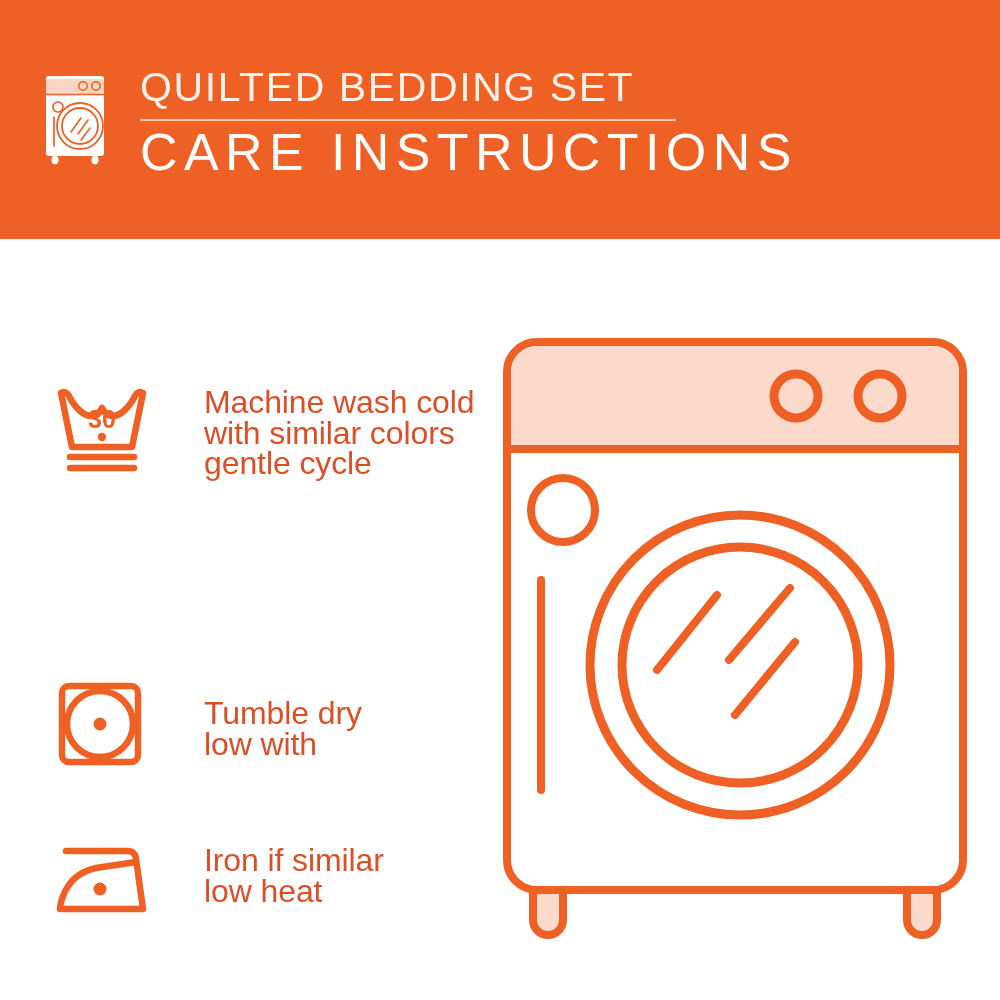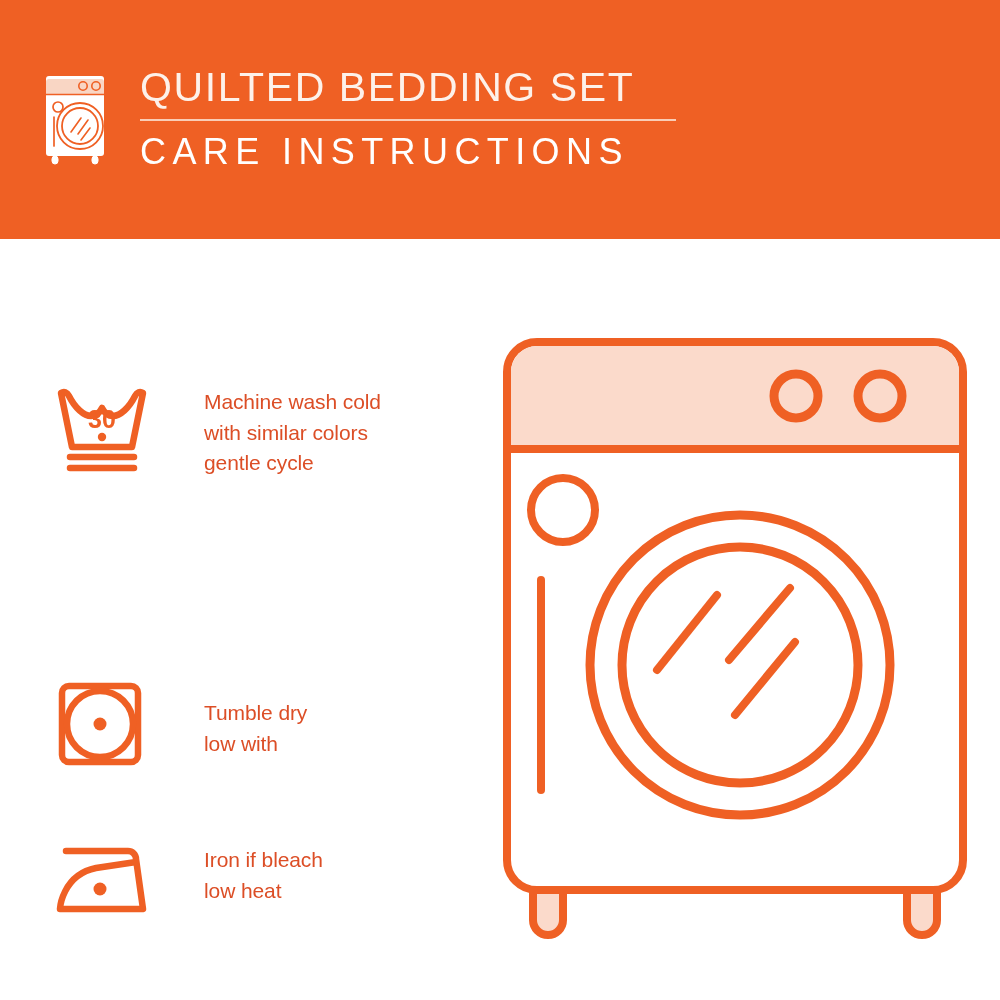--- a/index.html
+++ b/index.html
@@ -53,21 +53,21 @@
     font-family: "Liberation Sans", sans-serif;
   }
   .title-rule {
     height: 1.5px;
     background: #f9cdb6;
     margin: 9px 0 8px 0;
     width: 536px;
   }
   .title-sub {
     color: #ffffff;
-    font-size: 36px;
+    font-size: 52px;
     line-height: 46px;
     font-weight: 400;
     letter-spacing: 6.4px;
     white-space: nowrap;
     font-family: "Liberation Sans", sans-serif;
   }
 
   
   .care-list {
     position: absolute;
@@ -92,21 +92,21 @@
   .care-symbol {
     width: 108px;
     height: 102px;
     flex: none;
   }
   .care-symbol svg { display: block; }
 
   .care-text {
     margin-left: 48px;
     color: #dc4e26;
-    font-size: 21px;
+    font-size: 32px;
     line-height: 30.5px;
     font-weight: 400;
     letter-spacing: -0.1px;
     white-space: pre-line;
     font-family: "Liberation Sans", sans-serif;
   }
   .care-row.r0 .care-text { padding-top: 12px; }
   .care-row.r1 .care-text { padding-top: 27px; }
   .care-row.r2 .care-text { padding-top: 25px; }
   .care-row.r3 .care-text { padding-top: 22px; }
@@ -201,21 +201,21 @@
   <div class="care-row r3">
     <div class="care-symbol">
       <svg viewBox="0 0 108 102" width="108" height="102">
         <g fill="none" stroke="#ef6024" stroke-width="6.5" stroke-linecap="round" stroke-linejoin="round">
           <path d="M18 28 L80 28 a8 8 0 0 1 8 8 L95 86 L12 86
                    C12 86 14 52 48 45 L88 39"></path>
         </g>
         <circle cx="52" cy="66" r="6.5" fill="#ef6024"></circle>
       </svg>
     </div>
-    <div class="care-text">Iron if bleach
+    <div class="care-text">Iron if similar
 low heat</div>
   </div>
 
 </div>
 
 <div class="machine">
   <svg viewBox="0 0 480 610" width="480" height="610">
 
     <rect x="12" y="12" width="456" height="548" rx="30" fill="#ffffff" stroke="#ef6024" stroke-width="8"></rect>
 

